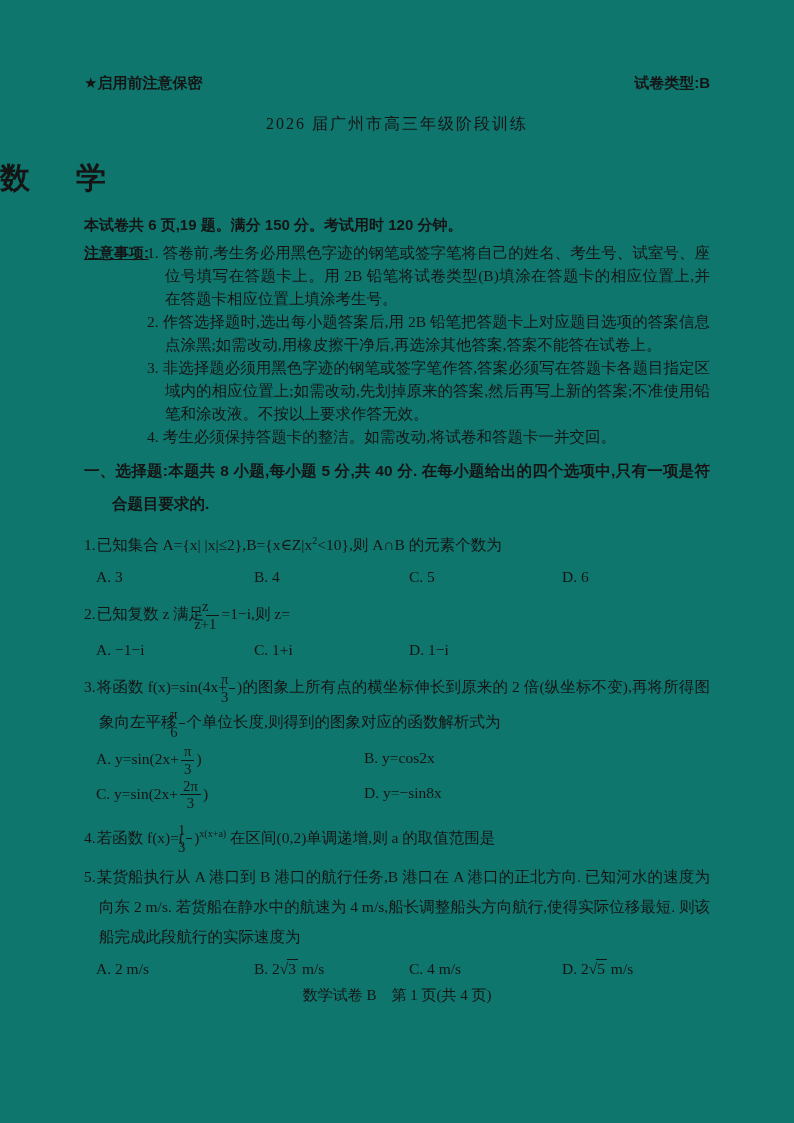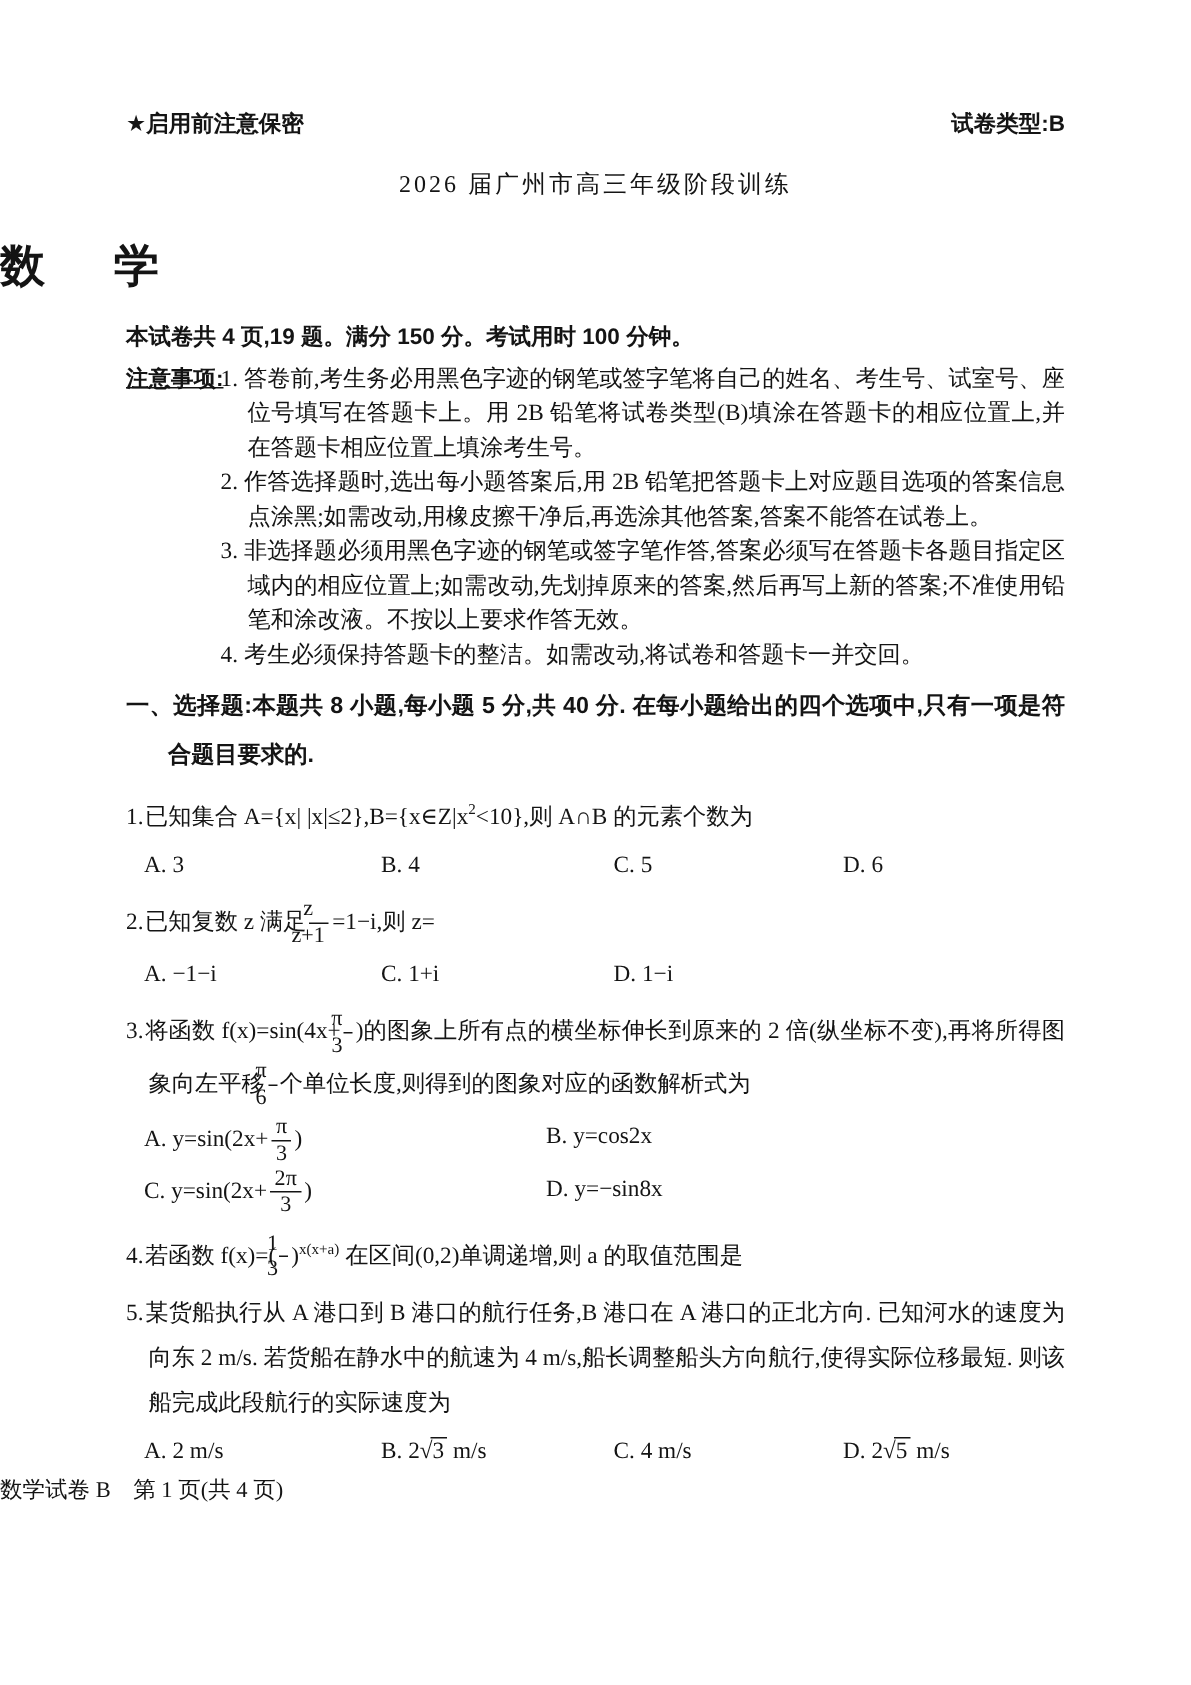--- a/index.html
+++ b/index.html
@@ -1,20 +1,20 @@
 <!DOCTYPE html>
 <html><head>
 <meta charset="utf-8">
 <style>
   html,body { margin:0; padding:0; background:#e8e8e8; }
   .page {
     position:relative;
     width:794px; height:1123px;
     margin:0 auto;
-    background:#ffffff;
+    background:#0f766e;
     color:#141414;
     font-family:"Liberation Serif","DejaVu Serif",serif;
     font-size:15.5px;
     overflow:hidden;
   }
   .hei { font-family:"Liberation Sans","DejaVu Sans",sans-serif; font-weight:bold; }
 
   .header-row {
     display:flex; justify-content:space-between; align-items:flex-start;
     padding:0 84px; margin-top:74px;
@@ -50,42 +50,42 @@
 
   .frac { display:inline-block; vertical-align:middle; text-align:center; line-height:1.15; margin:0 2px; font-size:0.95em; }
   .frac .fn { display:block; padding:0 3px; }
   .frac .fd { display:block; border-top:1px solid #141414; padding:0 3px; }
   .sqrt .rad { letter-spacing:-1px; }
   .sqrt .rb { border-top:1px solid #141414; padding:0 2px 0 1px; }
   sup { font-size:0.65em; }
 
   .page-footer {
     position:absolute; left:0; right:0; top:1054;
-    text-align:left; font-size:15px; line-height:22px;
+    text-align:center; font-size:15px; line-height:22px;
   }
 </style>
 </head>
 <body>
 
 <div class="page">
 
   <div class="header-row">
     <span class="hei">★启用前注意保密</span>
     <span class="hei">试卷类型:B</span>
   </div>
 
   <div class="paper-title">2026 届广州市高三年级阶段训练</div>
 
   <div class="subject-row">
     <span class="subject-inner">数学</span>
   </div>
 
   <div class="content">
 
-    <div class="exam-info hei">本试卷共 4 页,19 题。满分 150 分。考试用时 100 分钟。</div>
+    <div class="exam-info hei">本试卷共 6 页,19 题。满分 150 分。考试用时 120 分钟。</div>
 
     <div class="notices-wrap">
       <span class="notices-label hei">注意事项:</span>
       <div id="notices-list">
   <div class="notice-item">
     <span class="n-num">1.</span><span class="n-txt">答卷前,考生务必用黑色字迹的钢笔或签字笔将自己的姓名、考生号、试室号、座位号填写在答题卡上。用 2B 铅笔将试卷类型(B)填涂在答题卡的相应位置上,并在答题卡相应位置上填涂考生号。</span>
   </div>
 
   <div class="notice-item">
     <span class="n-num">2.</span><span class="n-txt">作答选择题时,选出每小题答案后,用 2B 铅笔把答题卡上对应题目选项的答案信息点涂黑;如需改动,用橡皮擦干净后,再选涂其他答案,答案不能答在试卷上。</span>

